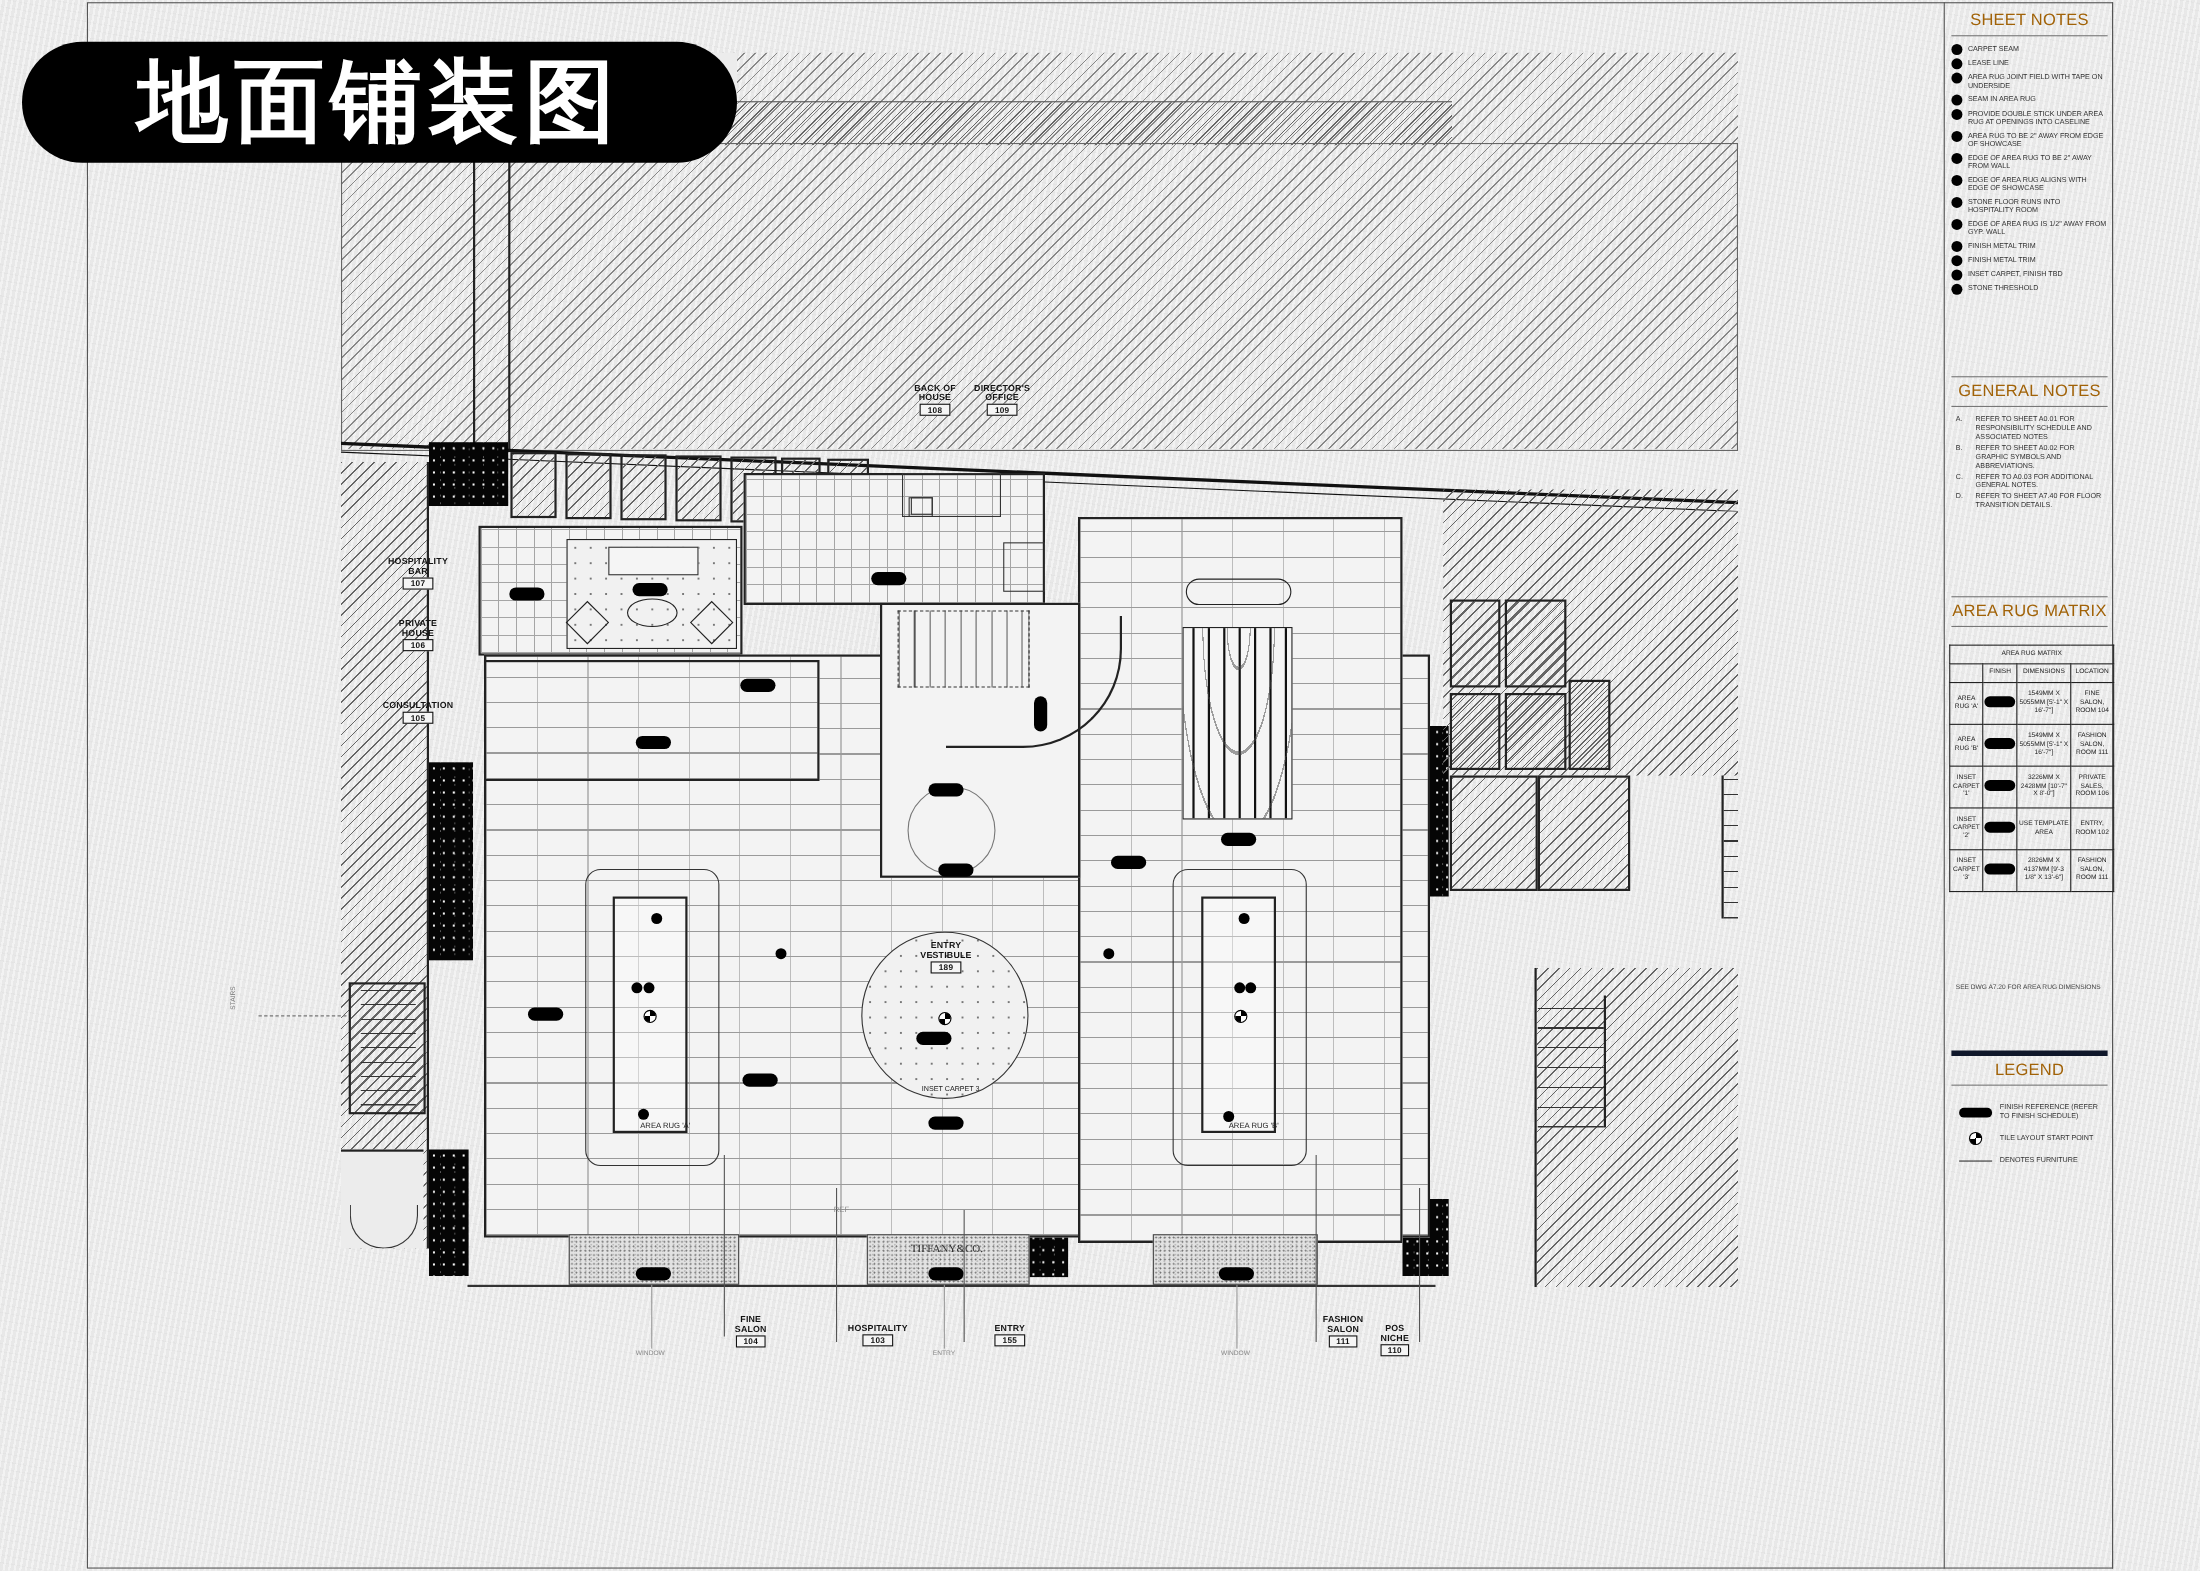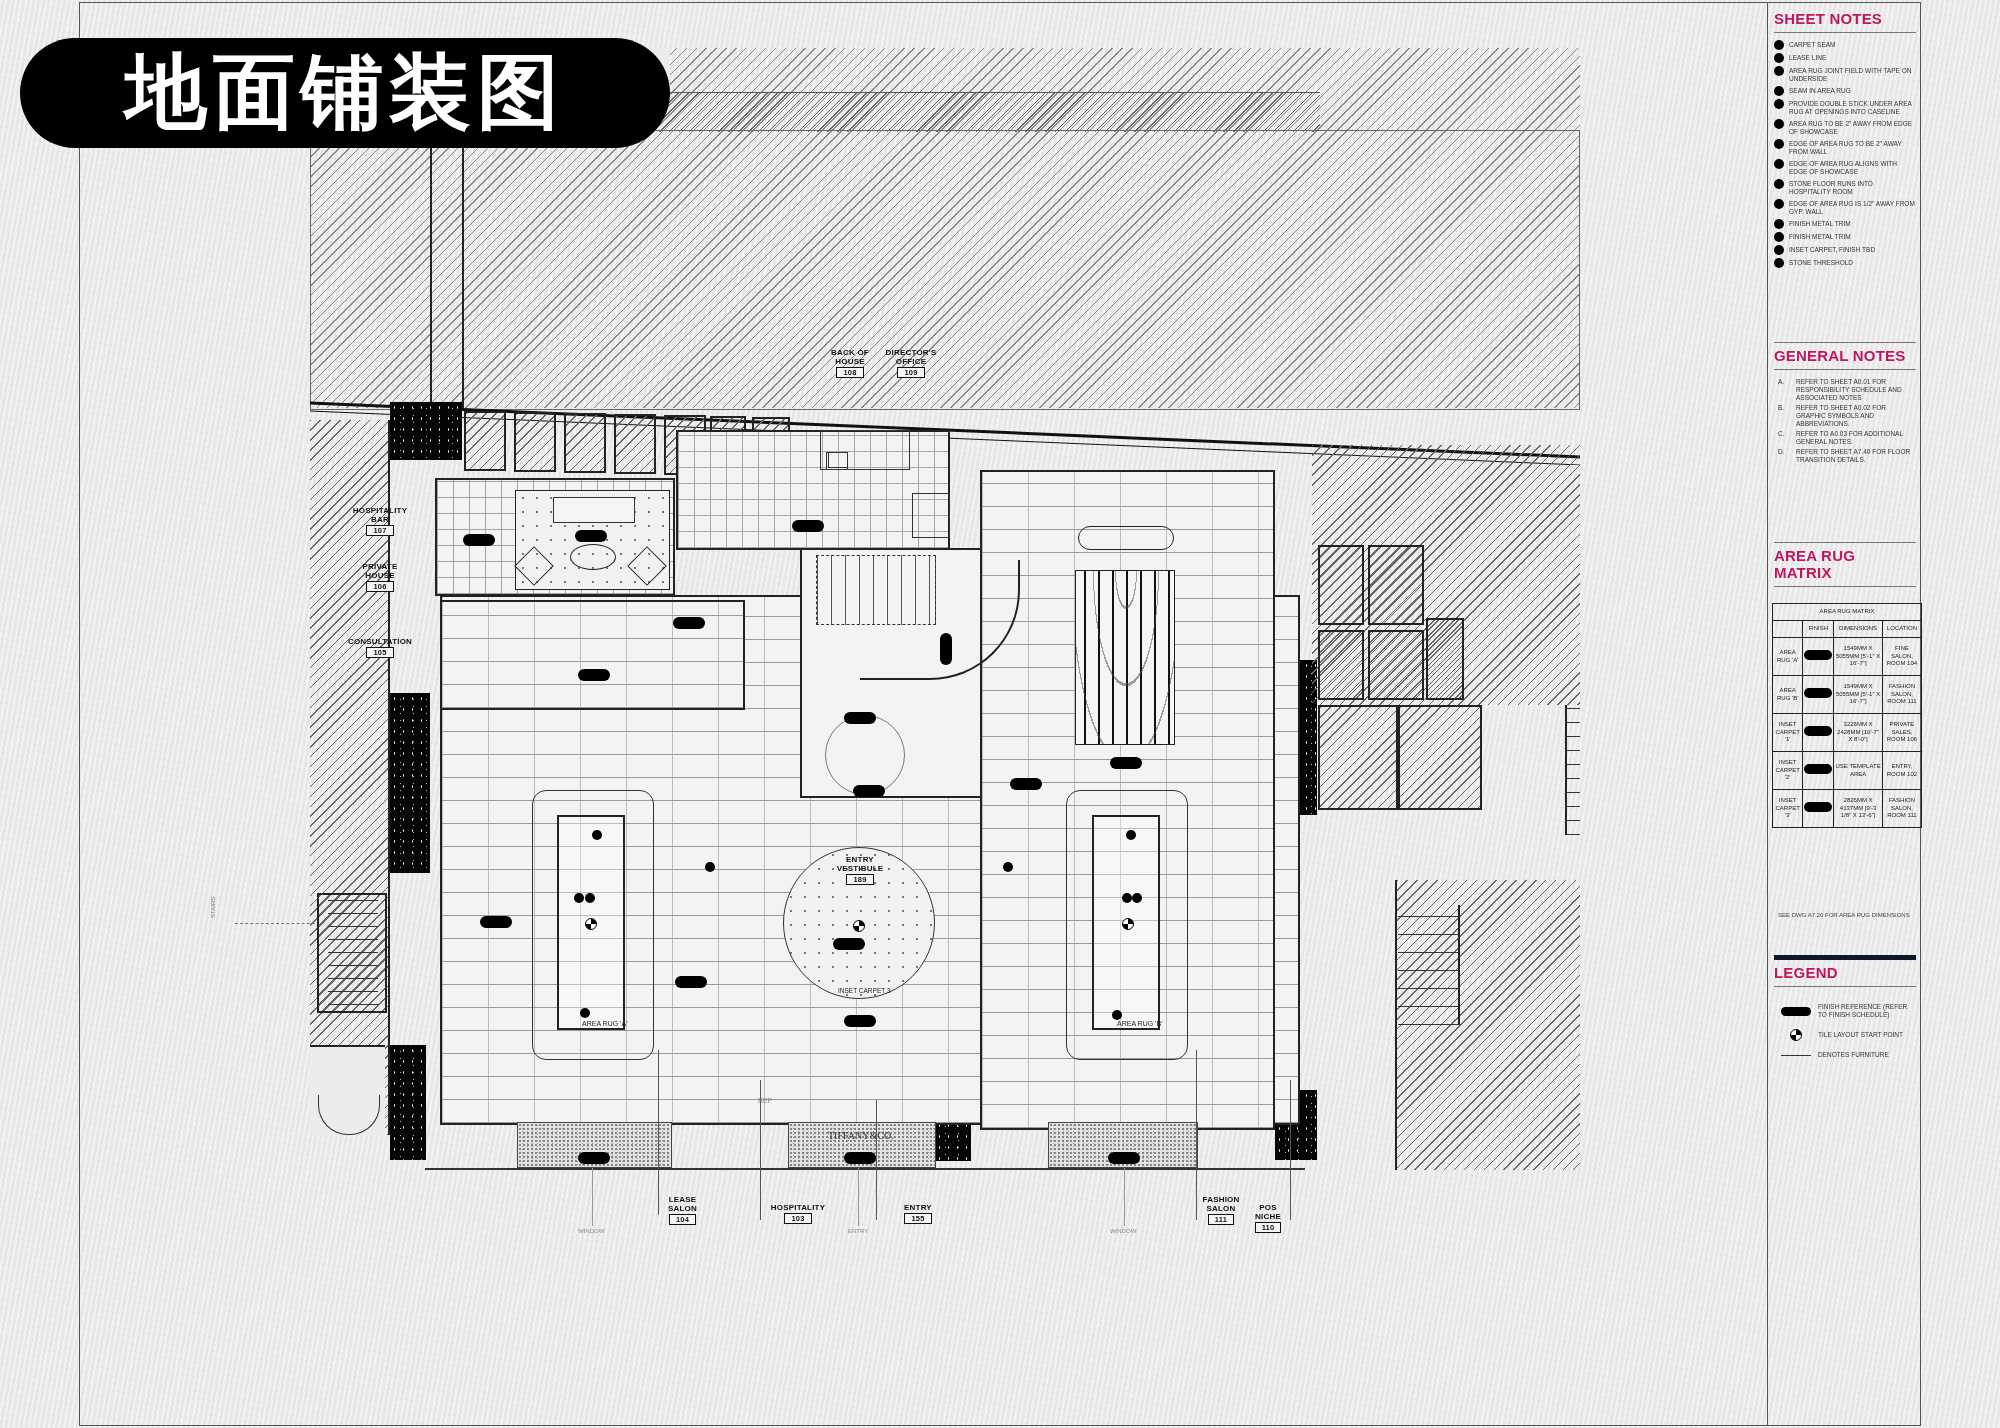--- a/index.html
+++ b/index.html
@@ -37,21 +37,21 @@
     background:conic-gradient(#000 0 25%,#fff 0 50%,#000 0 75%,#fff 0);}
   .room-tag{position:absolute;text-align:center;font-size:8px;font-weight:bold;line-height:9px;color:#111;letter-spacing:0.2px;}
   .room-tag .num{display:inline-block;border:1px solid #111;padding:0 6px;margin-top:1px;font-size:7.5px;background:#f5f5f5;}
   .hatch-tag{background:repeating-linear-gradient(135deg,#666 0 1px,#eee 1px 3px);}
   .leader{position:absolute;border-left:1px solid #555;}
   .title-banner{position:absolute;left:20px;top:38px;width:650px;height:110px;background:#000;border-radius:55px;
     display:flex;align-items:center;justify-content:center;}
   .title-banner span{color:#fff;font-size:82px;font-weight:bold;letter-spacing:6px;font-family:"DejaVu Sans",sans-serif;}
   
   .panel{position:absolute;left:1767px;top:2px;width:154px;height:1424px;border-left:1.5px solid #555;border-right:1.5px solid #555;box-sizing:border-box;}
-  .panel h3{margin:0;font-size:15px;color:#be185d;font-weight:bold;letter-spacing:0.2px;}
+  .panel h3{margin:0;font-size:15px;color:#a16207;font-weight:normal;letter-spacing:0.2px;text-align:center;}
   .panel-sec{position:absolute;left:6px;width:142px;}
   .panel-sec .hd{border-bottom:1px solid #777;padding:4px 0 5px 0;}
   .note-row{display:flex;align-items:flex-start;font-size:6.5px;line-height:8px;color:#333;margin:4px 0 0 0;}
   .note-row .bullet{flex:0 0 10px;width:10px;height:10px;border-radius:50%;background:#000;margin-right:5px;margin-top:-1px;}
   .gen-row{display:flex;font-size:6.5px;line-height:8px;color:#333;margin-top:2px;}
   .gen-row .ltr{flex:0 0 18px;padding-left:4px;}
   table.rug{border-collapse:collapse;width:150px;font-size:6px;line-height:7.5px;color:#222;text-align:center;margin-left:-2px;}
   table.rug td,table.rug th{border:1px solid #222;padding:1px;font-weight:normal;}
   table.rug .sw{display:inline-block;width:28px;height:10px;border-radius:5px;background:#000;}
   .legend-row{display:flex;align-items:center;font-size:6.5px;line-height:8px;color:#333;margin-top:10px;}
@@ -219,21 +219,21 @@
     <div>BACK OF</div><div>HOUSE</div>
     <div class="num hatch-tag">108</div>
   </div>
   <div class="room-tag" style="left:878px;top:348px;width:66px;">
     <div>DIRECTOR'S</div><div>OFFICE</div>
     <div class="num hatch-tag">109</div>
   </div>
 
   <div class="leader" style="left:658px;top:1050px;height:165px;"></div>
   <div class="room-tag" style="left:660px;top:1195px;width:45px;">
-    <div>LEASE</div><div>SALON</div>
+    <div>FINE</div><div>SALON</div>
     <div class="num">104</div>
   </div>
   <div class="leader" style="left:760px;top:1080px;height:140px;"></div>
   <div class="room-tag" style="left:764px;top:1203px;width:68px;">
     <div>HOSPITALITY</div>
     <div class="num">103</div>
   </div>
   <div class="leader" style="left:876px;top:1100px;height:120px;"></div>
   <div class="room-tag" style="left:890px;top:1203px;width:56px;">
     <div>ENTRY</div>

